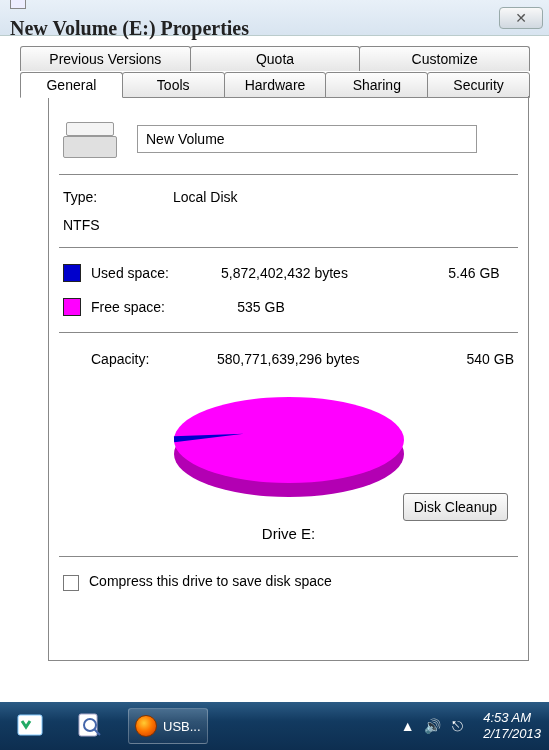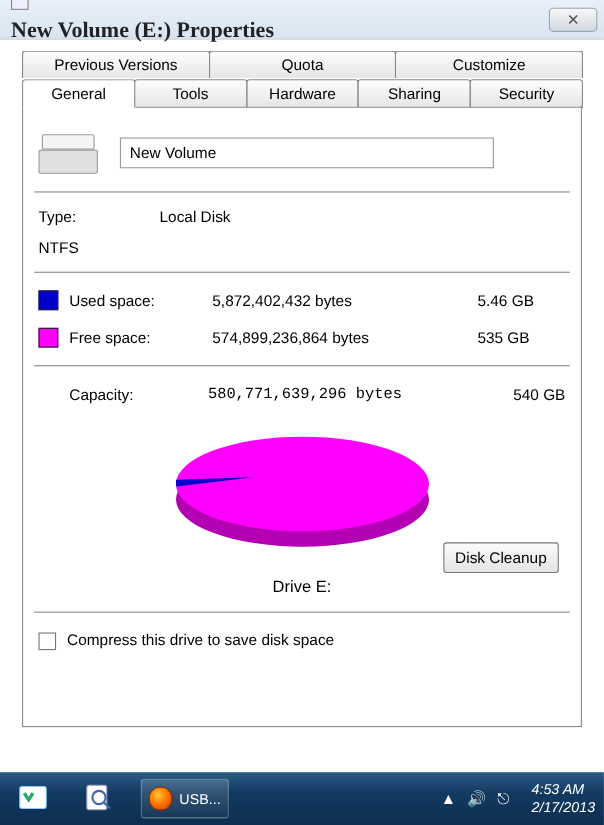--- a/index.html
+++ b/index.html
@@ -52,43 +52,44 @@
   }
   .tabrow.bottom { position: relative; top:1px; }
   .content {
     border:1px solid #888;
     border-top:none;
     padding: 24px 10px 10px 10px;
     margin-top:-1px;
     position:relative;
     z-index:1;
     height: 565px;
+    margin-left: 28px;
   }
   .drive-header { display:flex; align-items:center; gap:20px; margin:0 4px 16px 4px; }
   .drive-icon {
     width: 54px; height: 38px; position:relative;
   }
   .drive-icon .body { width:54px; height:22px; background:#e0e0e0; border:1px solid #999; border-radius:2px; position:absolute; bottom:0; }
   .drive-icon .lid { width:48px; height:14px; background:#f4f4f4; border:1px solid #999; border-radius:2px; position:absolute; top:2px; left:3px; }
   .drive-name-input {
     border:1px solid #999; background:#fff; height:28px; width:340px; padding:0 8px; font-size:14px;
   }
   hr.sep { border:none; border-top:1px solid #888; margin:8px 0; }
   .inforow { display:flex; padding:6px 4px; font-size:14px; }
   .inforow .lab { width:110px; }
   .inforow .val { }
   .space-table { margin-top:4px; }
   .spacerow { display:flex; align-items:center; padding:8px 4px; font-size:14px; }
   .swatch { width:18px; height:18px; margin-right:10px; border:1px solid #222; }
   .spacerow .k { width:130px; }
   .spacerow .bytes { flex:1; text-align:left; }
-  .spacerow .gb { width:80px; text-align:left; }
+  .spacerow .gb { width:80px; text-align:center; }
   .caprow { display:flex; padding:10px 4px 6px 32px; font-size:14px; }
   .caprow .k { width:126px; }
-  .caprow .bytes { flex:1;font-family:Liberation Mono, monospace; }
+  .caprow .bytes { flex:1; }
   .caprow .gb { width:80px; text-align:right; }
   .pie-area { position:relative; height:140px; margin-top:8px; }
   .pie-layer {
     position:absolute; left:50%; transform:translateX(-50%);
     width:230px; height:86px; border-radius:50%;
   }
   .pie-side { background:#b300b3; top:30px; }
   .pie-top { background:#ff00ff; top:16px; }
   .pie-slice {
     position:absolute; left:calc(50% - 115px); top:54px;
@@ -185,21 +186,20 @@
       <div class="space-table">
         <div class="spacerow">
           <span class="swatch" style="background:#0000cc"></span>
           <span class="k">Used space:</span>
           <span class="bytes">5,872,402,432 bytes</span>
           <span class="gb">5.46 GB</span>
         </div>
         <div class="spacerow">
           <span class="swatch" style="background:#ff00ff"></span>
           <span class="k">Free space:</span>
-          <span class="bytes">574,899,236,864 bytes</span>
           <span class="gb">535 GB</span>
         </div>
       </div>
       <hr class="sep">
 
       <div class="caprow">
         <span class="k">Capacity:</span>
         <span class="bytes">580,771,639,296 bytes</span>
         <span class="gb">540 GB</span>
       </div>

